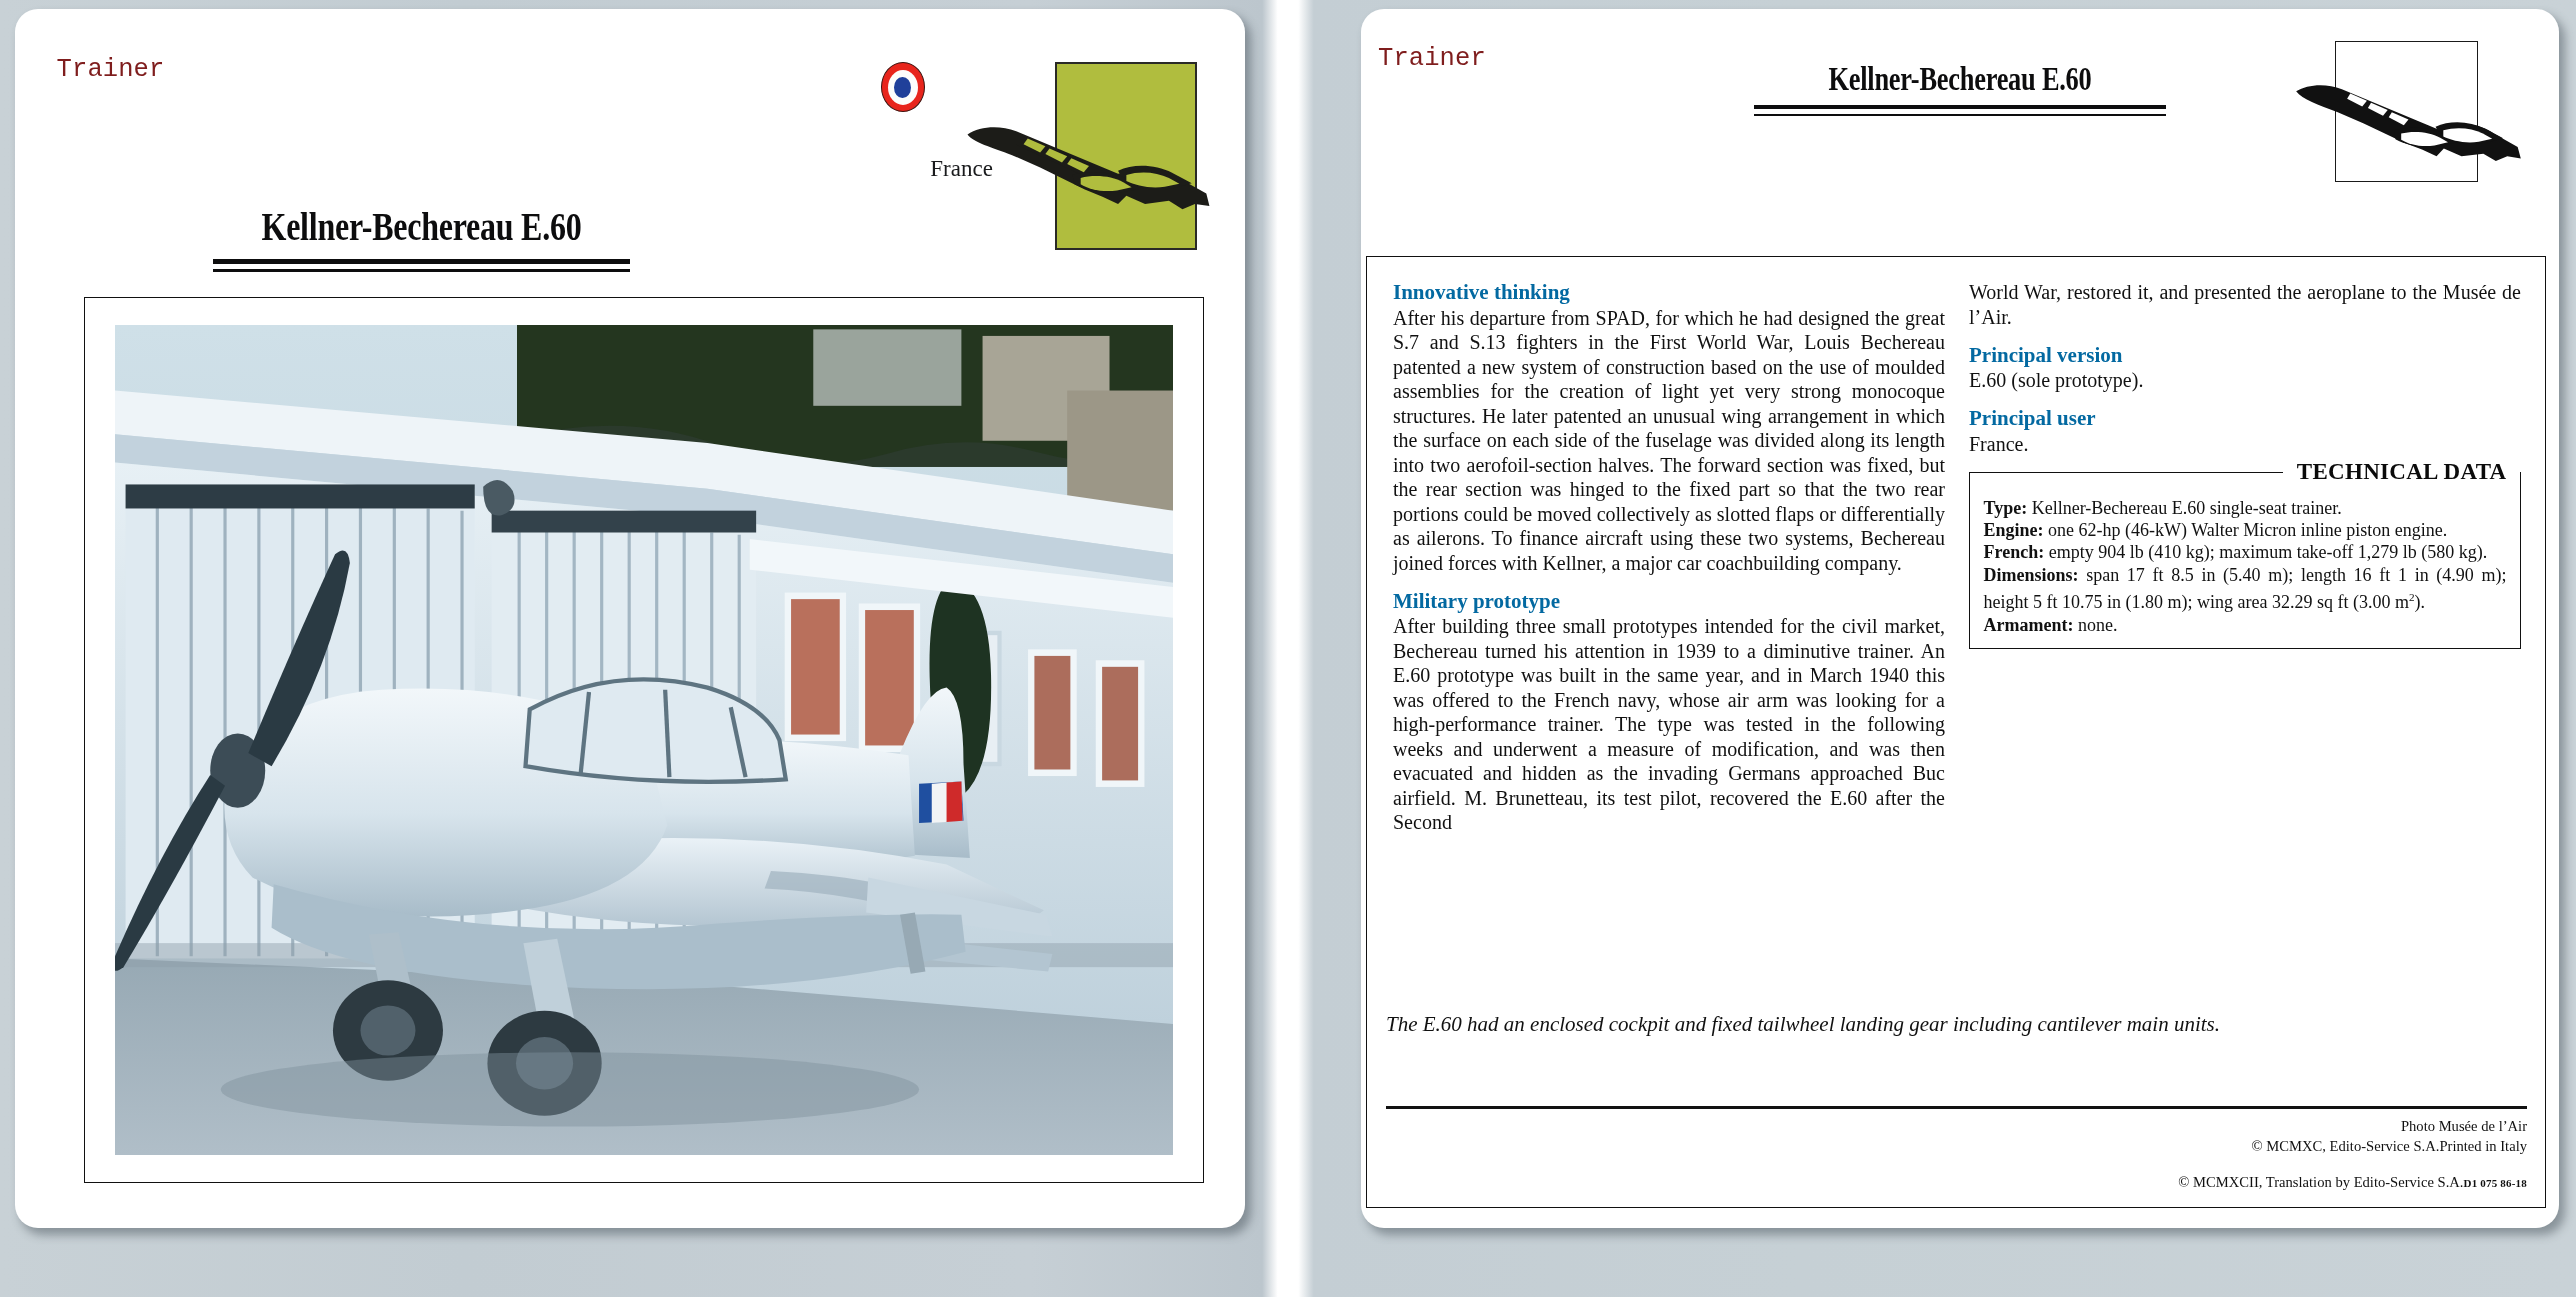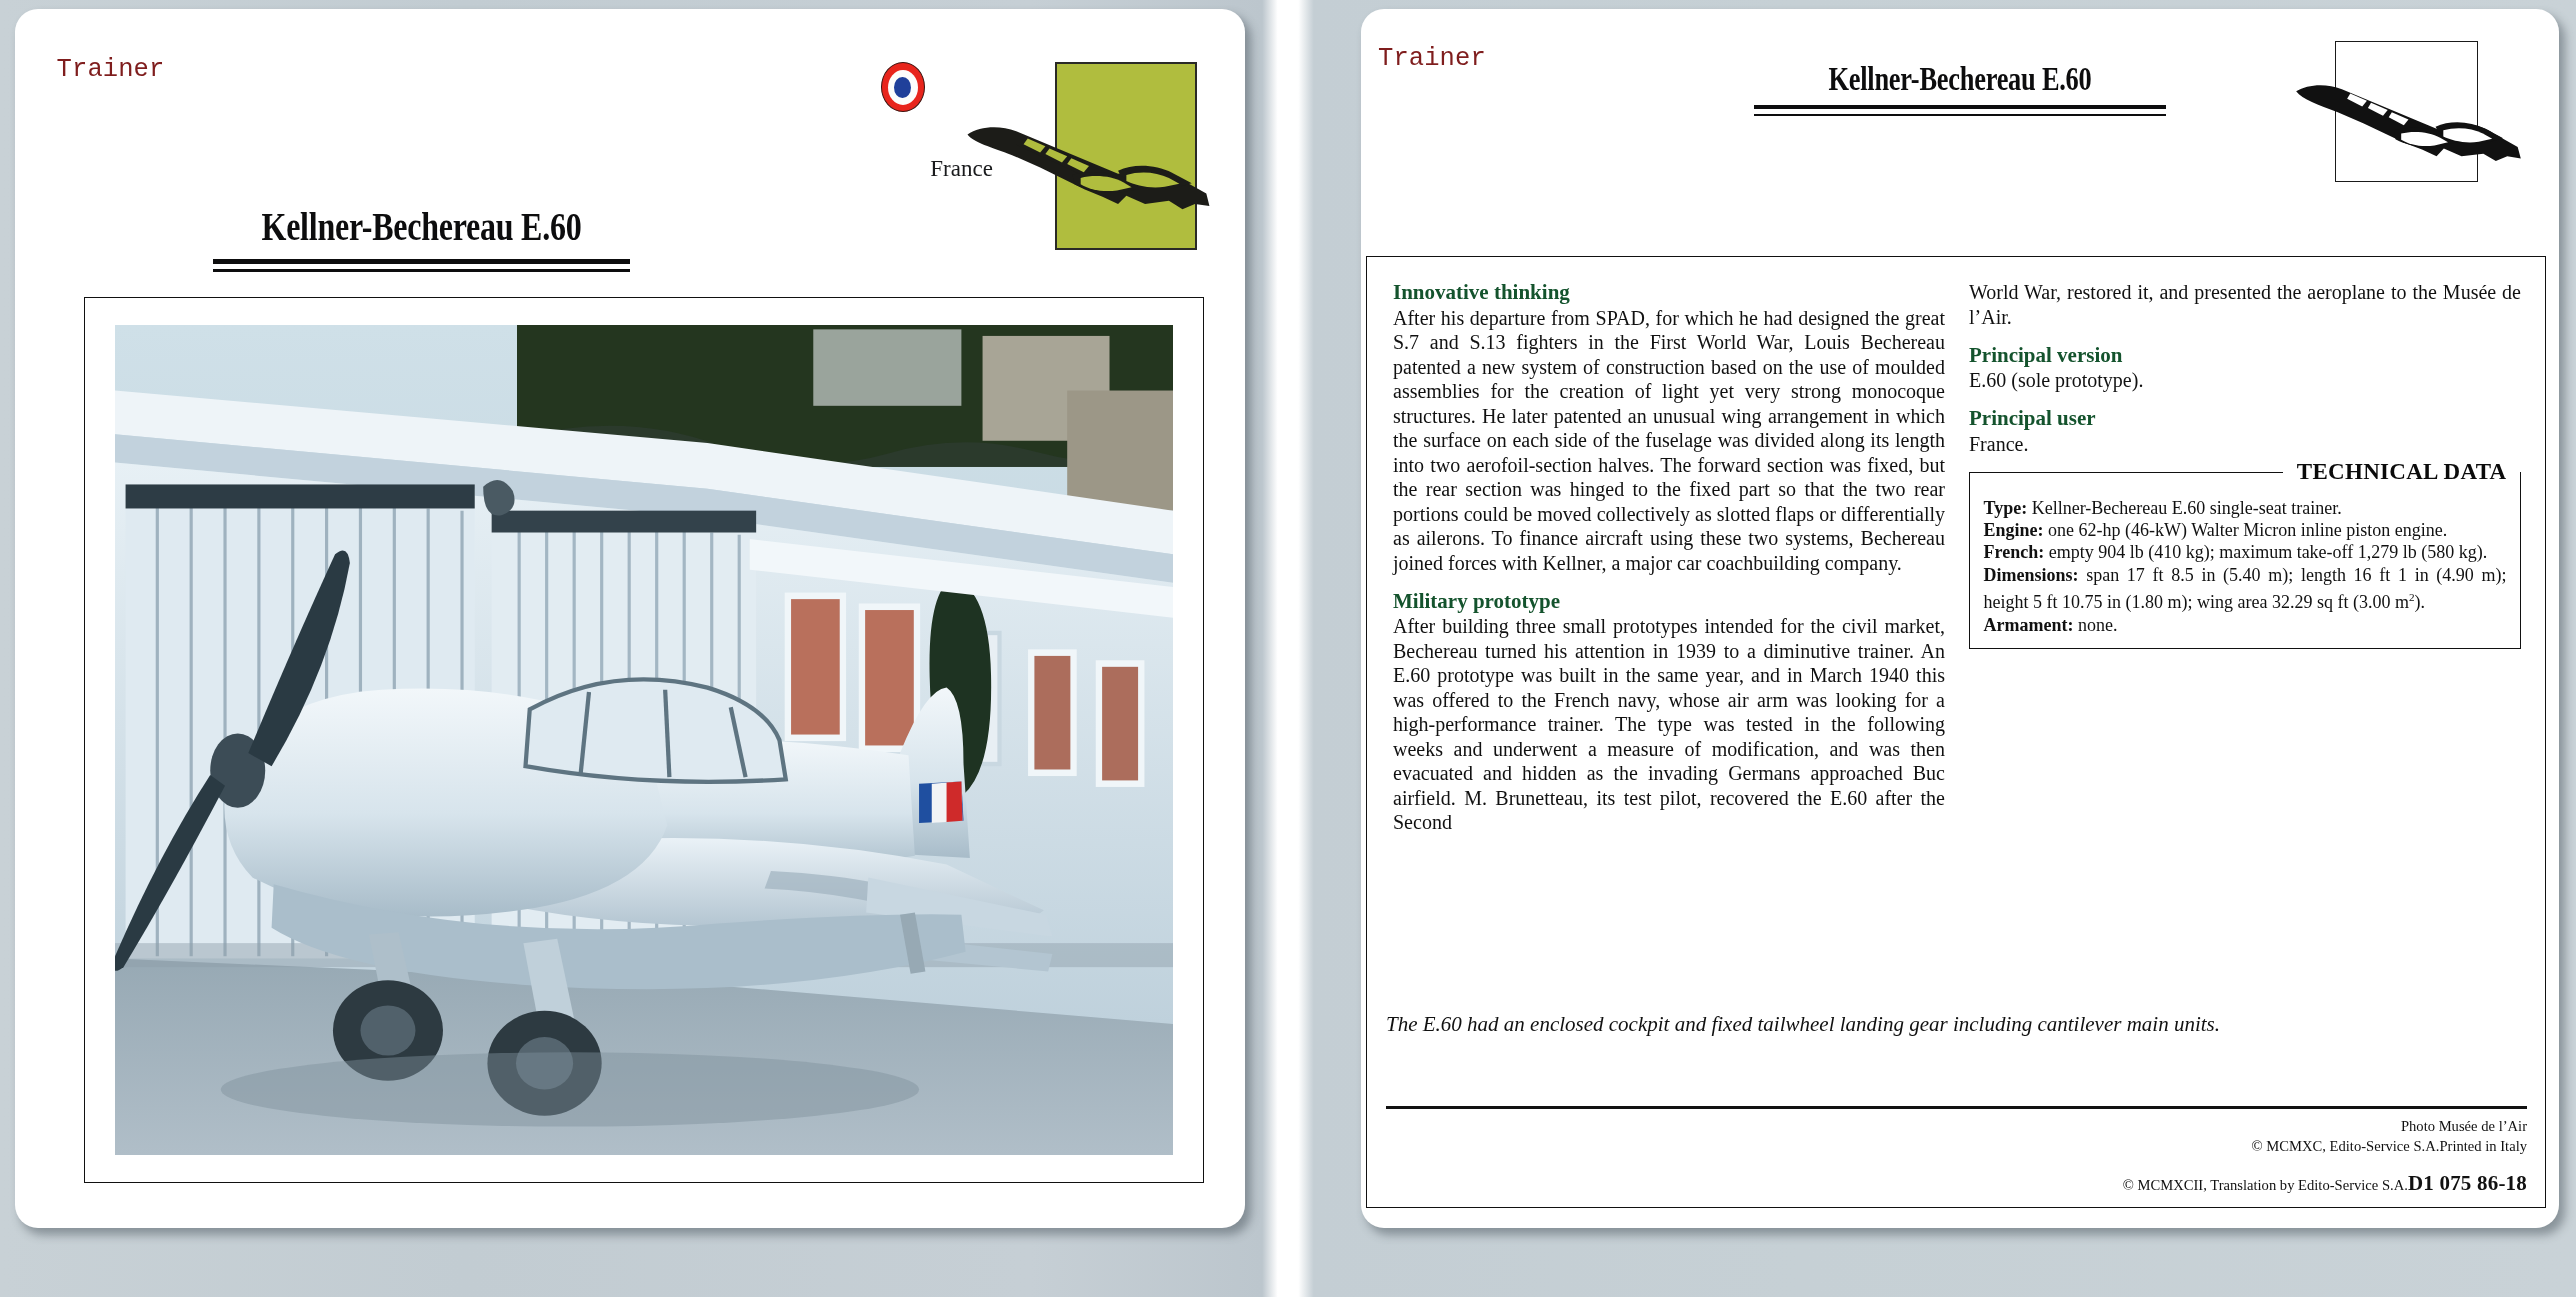--- a/index.html
+++ b/index.html
@@ -112,21 +112,21 @@
     display:flex; gap:24px;
   }
   .col { width:552px; }
   .body-p {
     font-size:20px; line-height:24.5px; color:#111;
     text-align:justify; text-justify:inter-word;
     margin:0 0 0 0; hyphens:auto;
     font-family:"Liberation Serif", serif;
   }
   .sec-h {
-    font-size:21px; font-weight:bold; color:#14532d;
+    font-size:21px; font-weight:bold; color:#0369a1;
     margin:0 0 1px 0; line-height:24.5px;
     font-family:"Liberation Serif", serif;
   }
   .sec-gap { height:13.5px; }
 
   
   #tech-box {
     position:relative; margin-top:15.6px;
     border:1.6px solid #111; padding:24px 13.5px 11.5px 13.5px;
   }
@@ -153,21 +153,21 @@
   #footer-rule {
     position:absolute; left:1386px; top:1106px; width:1141px; height:2.6px; background:#111;
   }
   #footer {
     position:absolute; left:1386px; top:1116px; width:1141px;
     font-size:14.6px; line-height:20.3px; color:#111;
     font-family:"Liberation Serif", serif;
   }
   .foot-row { display:flex; justify-content:flex-end; align-items:baseline; }
   .foot-right { text-align:right; }
-  .foot-right.bold { font-weight:bold; font-size:21px; letter-spacing:0.2px;margin-top:16px; }
+  .foot-right.bold { font-weight:bold; font-size:11px; letter-spacing:0.2px;margin-top:16px; }
 
   sup { font-size:.62em; vertical-align:super; }
 </style>
 </head>
 <body>
 
 <div id="page"></div>
 
 <div class="card" id="card-left">
 

